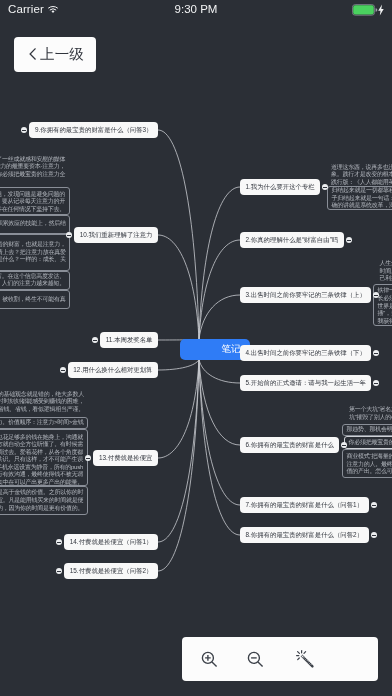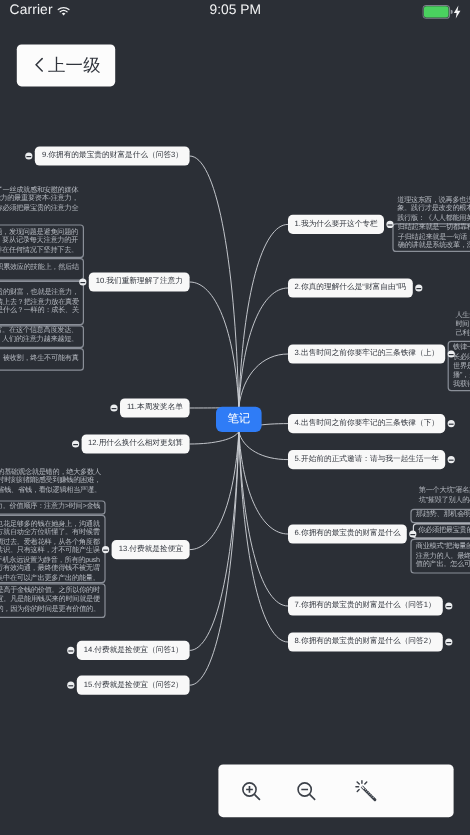--- a/index.html
+++ b/index.html
@@ -60,21 +60,21 @@
 
 <div id="app">
 
   <div id="statusbar">
     <div id="sb-carrier">Carrier</div>
     <svg id="sb-wifi" viewBox="0 0 15 11">
       <path d="M7.5 9.9 L5.6 7.6 a3 3 0 0 1 3.8 0 Z" fill="#f2f3f4"></path>
       <path d="M3.9 5.9 a5.6 5.6 0 0 1 7.2 0" stroke="#f2f3f4" stroke-width="1.25" fill="none" stroke-linecap="round"></path>
       <path d="M1.9 3.6 a8.8 8.8 0 0 1 11.2 0" stroke="#f2f3f4" stroke-width="1.25" fill="none" stroke-linecap="round"></path>
     </svg>
-    <div id="sb-time">9:05 PM</div>
+    <div id="sb-time">9:30 PM</div>
     <svg id="sb-batt" viewBox="0 0 33 12">
       <rect x="0.4" y="0.6" width="22.2" height="10.6" rx="2.8" ry="2.8" fill="none" stroke="#7d818a" stroke-width="0.9"></rect>
       <rect x="1.2" y="1.3" width="20.6" height="9.2" rx="2.2" ry="2.2" fill="#4ad15f"></rect>
       <path d="M23.6 4.2 v3.5 a1.75 1.75 0 0 0 0 -3.5 z" fill="#9a9ea5"></path>
       <path d="M30.0 0.6 L26.2 6.8 h2.3 l-0.7 4.6 l3.9 -6.4 h-2.4 z" fill="#f2f3f4"></path>
     </svg>
   </div>
 
   <div id="backbtn">
     <svg class="chev" viewBox="0 0 7 12">
@@ -94,21 +94,21 @@
         <path d="M 199 359.5 C 202.28 449.71, 218.68 505, 240 505" fill="none" stroke="#c9ccd1" stroke-width="0.8"></path>
         <path d="M 199 359.5 C 202.28 468.31, 218.68 535, 240 535" fill="none" stroke="#c9ccd1" stroke-width="0.8"></path>
         <path d="M 199 339.5 C 195.72 209.61, 179.32 130, 158 130" fill="none" stroke="#c9ccd1" stroke-width="0.8"></path>
         <path d="M 199 339.5 C 195.72 274.71, 179.32 235, 158 235" fill="none" stroke="#c9ccd1" stroke-width="0.8"></path>
         <path d="M 199 339.5 C 195.72 339.81, 179.32 340, 158 340" fill="none" stroke="#c9ccd1" stroke-width="0.8"></path>
         <path d="M 199 359.5 C 195.72 366.01, 179.32 370, 158 370" fill="none" stroke="#c9ccd1" stroke-width="0.8"></path>
         <path d="M 199 359.5 C 195.72 420.57, 179.32 458, 158 458" fill="none" stroke="#c9ccd1" stroke-width="0.8"></path>
         <path d="M 199 359.5 C 195.72 472.65, 179.32 542, 158 542" fill="none" stroke="#c9ccd1" stroke-width="0.8"></path>
         <path d="M 199 359.5 C 195.72 490.63, 179.32 571, 158 571" fill="none" stroke="#c9ccd1" stroke-width="0.8"></path>
       </svg>
-  <div id="root" style="left: 180px; top: 339px; width: 38px; height: 21px;">
+  <div id="root" style="left: 180px; top: 339px; width: 38px; height: 21px; padding-left: 32px;">
         <span>笔记</span>
       </div>
       <div class="dtext ra" style="left: -63px; top: 155.5px;">被收割掉，最后只收获了一丝成就感和安慰的媒体
 所以，你必须爱惜自己能力的最重要资本-注意力，
 并且从今天开始，你必须把最宝贵的注意力全</div>
       <div class="dbox" style="right: 322px; top: 186.6px; width: 160px; height: 28.1px;"></div>
       <div class="dtext ra inbox" style="left: -84.5px; top: 190.6px;">你要常常反复地问自己这样的问题，发现问题是避免问题的
 最好的办法。这是一种好态度，要从记录每天注意力的开
 销开始，并在任何情况下坚持下去。</div>
       <div class="dbox" style="right: 322px; top: 214.7px; width: 160px; height: 19.6px;"></div>

